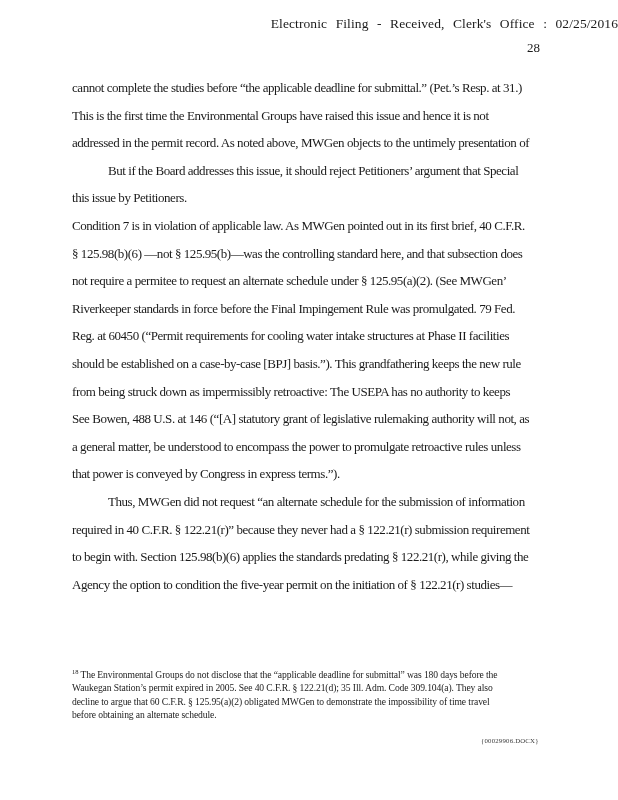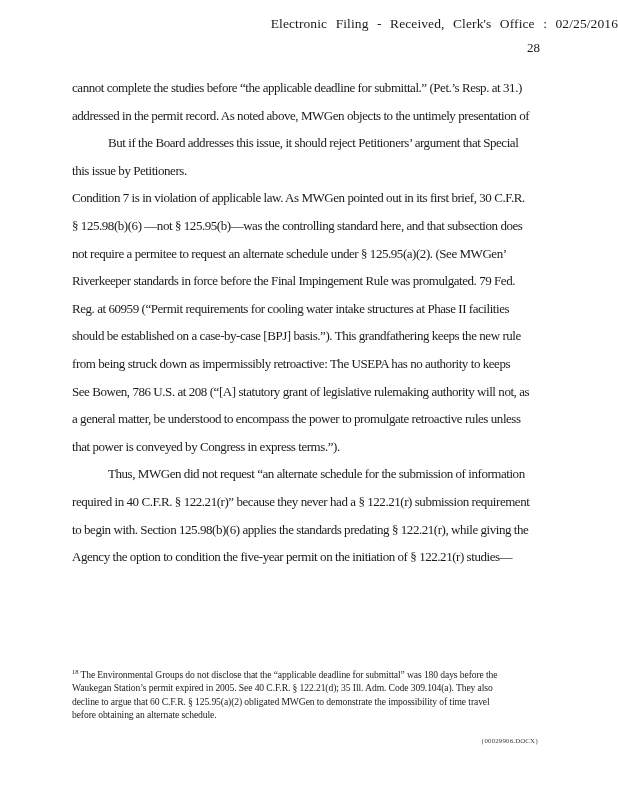--- a/index.html
+++ b/index.html
@@ -71,31 +71,32 @@
   }
 </style>
 </head>
 <body>
 
 <div class="page">
   <div class="header">Electronic Filing - Received, Clerk's Office : 02/25/2016</div>
   <div class="pagenum">28</div>
   <div class="docbody" id="docbody">
       <div class="line"><span>cannot complete the studies before “the applicable deadline for submittal.” (Pet.’s Resp. at 31.)</span></div>
+      <div class="line"><span>This is the first time the Environmental Groups have raised this issue and hence it is not</span></div>
       <div class="line"><span>addressed in the permit record. As noted above, MWGen objects to the untimely presentation of</span></div>
       <div class="line indent"><span>But if the Board addresses this issue, it should reject Petitioners’ argument that Special</span></div>
       <div class="line"><span>this issue by Petitioners.</span></div>
-      <div class="line"><span>Condition 7 is in violation of applicable law. As MWGen pointed out in its first brief, 30 C.F.R.</span></div>
+      <div class="line"><span>Condition 7 is in violation of applicable law. As MWGen pointed out in its first brief, 40 C.F.R.</span></div>
       <div class="line"><span>§ 125.98(b)(6) —not § 125.95(b)—was the controlling standard here, and that subsection does</span></div>
       <div class="line"><span>not require a permitee to request an alternate schedule under § 125.95(a)(2). (See MWGen’</span></div>
       <div class="line"><span class="it">Riverkeeper</span><span> standards in force before the Final Impingement Rule was promulgated. 79 Fed.</span></div>
-      <div class="line"><span>Reg. at 60959 (“Permit requirements for cooling water intake structures at Phase II facilities</span></div>
+      <div class="line"><span>Reg. at 60450 (“Permit requirements for cooling water intake structures at Phase II facilities</span></div>
       <div class="line"><span>should be established on a case-by-case [BPJ] basis.”). This grandfathering keeps the new rule</span></div>
       <div class="line"><span>from being struck down as impermissibly retroactive: The USEPA has no authority to keeps</span></div>
-      <div class="line"><span class="it">See Bowen</span><span>, 786 U.S. at 208 (“[A] statutory grant of legislative rulemaking authority will not, as</span></div>
+      <div class="line"><span class="it">See Bowen</span><span>, 488 U.S. at 146 (“[A] statutory grant of legislative rulemaking authority will not, as</span></div>
       <div class="line"><span>a general matter, be understood to encompass the power to promulgate retroactive rules unless</span></div>
       <div class="line"><span>that power is conveyed by Congress in express terms.”).</span></div>
       <div class="line indent"><span>Thus, MWGen did not request “an alternate schedule for the submission of information</span></div>
       <div class="line"><span>required in 40 C.F.R. § 122.21(r)” because they never had a § 122.21(r) submission requirement</span></div>
       <div class="line"><span>to begin with. Section 125.98(b)(6) applies the standards predating § 122.21(r), while giving the</span></div>
       <div class="line"><span>Agency the option to condition the five-year permit on the initiation of § 122.21(r) studies—</span></div>
     </div>
   <div class="footnote" id="footnote">
       <div class="fline"><span class="sup">18</span><span> The Environmental Groups do not disclose that the “applicable deadline for submittal” was 180 days before the</span></div>
       <div class="fline"><span>Waukegan Station’s permit expired in 2005. </span><span class="it">See</span><span> 40 C.F.R. § 122.21(d); 35 Ill. Adm. Code 309.104(a). They also</span></div>

